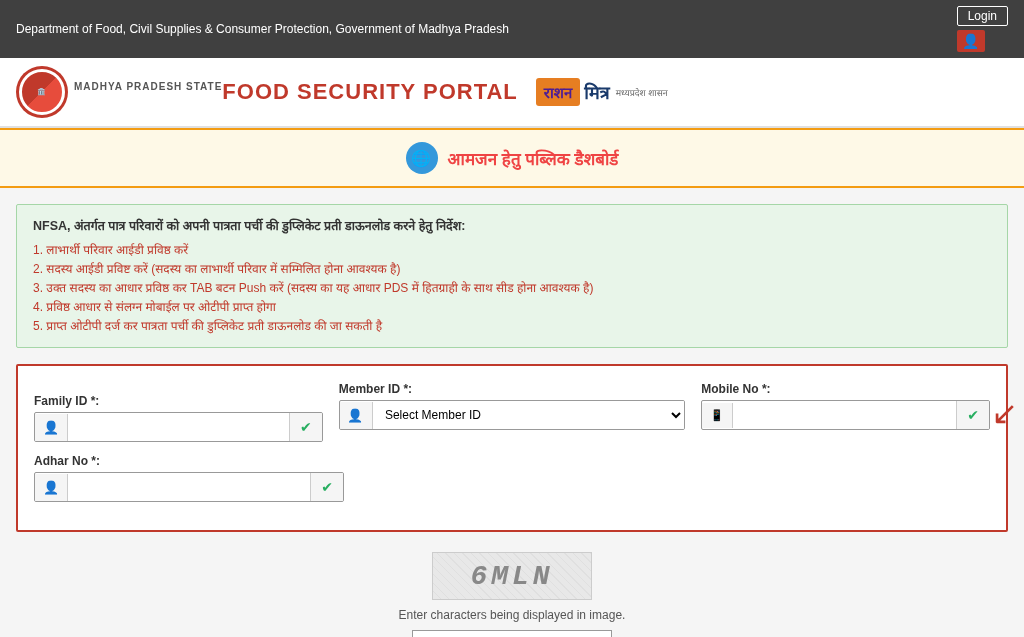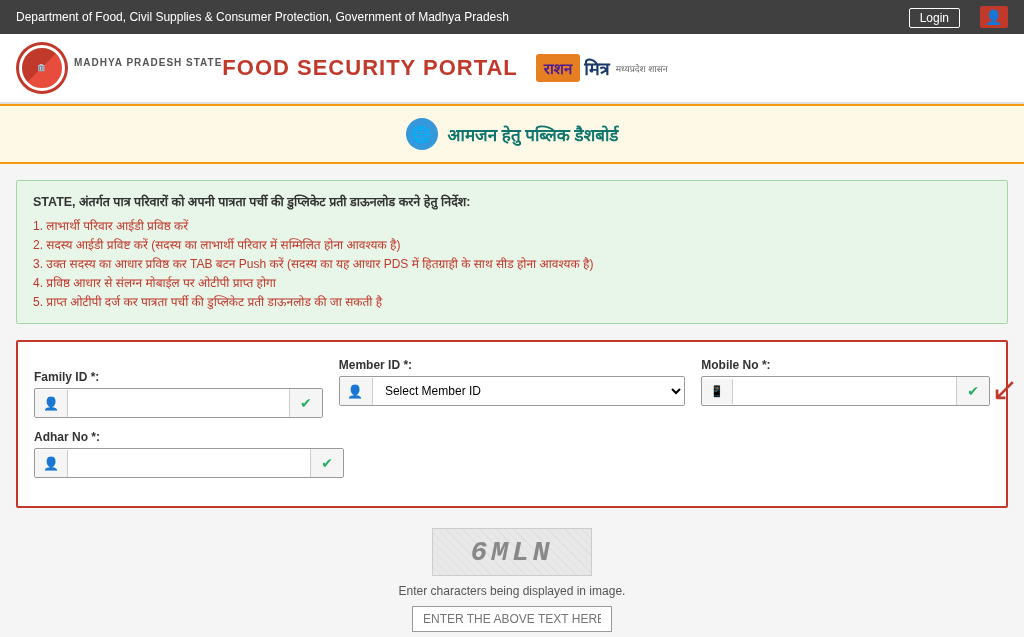--- a/index.html
+++ b/index.html
@@ -10,22 +10,23 @@
       background: #404040;
       color: white;
       padding: 6px 16px;
       font-size: 12px;
       display: flex;
       justify-content: space-between;
       align-items: center;
     }
     .top-bar-right {
       display: flex;
-      align-items: flex-end;
-      gap: 20px;
+      align-items: flex-start;
+      gap: 4px;
+      flex-direction: column;
     }
     .login-btn {
       background: transparent;
       color: white;
       border: 1px solid white;
       padding: 2px 10px;
       cursor: pointer;
       font-size: 12px;
       border-radius: 2px;
     }
@@ -113,21 +114,21 @@
       border-radius: 50%;
       display: flex;
       align-items: center;
       justify-content: center;
       color: white;
       font-size: 16px;
     }
     .banner-text {
       font-size: 17px;
       font-weight: bold;
-      color: #0f766e;
+      color: #ef4444;
     }
 
     
     .main-content {
       padding: 16px;
       background: #f5f5f5;
       min-height: 400px;
     }
 
     
@@ -354,21 +355,21 @@
   </div>
 
   <div class="yellow-banner">
     <div class="banner-icon">🌐</div>
     <span class="banner-text">आमजन हेतु पब्लिक डैशबोर्ड</span>
   </div>
 
   <div class="main-content">
 
     <div class="info-box">
-      <p>STATE, अंतर्गत पात्र परिवारों को अपनी पात्रता पर्ची की डुप्लिकेट प्रती डाऊनलोड करने हेतु निर्देश:</p>
+      <p>NFSA, अंतर्गत पात्र परिवारों को अपनी पात्रता पर्ची की डुप्लिकेट प्रती डाऊनलोड करने हेतु निर्देश:</p>
       <ul class="info-list">
         <li>1. लाभार्थी परिवार आईडी प्रविष्ठ करें</li>
         <li>2. सदस्य आईडी प्रविष्ट करें (सदस्य का लाभार्थी परिवार में सम्मिलित होना आवश्यक है)</li>
         <li>3. उक्त सदस्य का आधार प्रविष्ठ कर TAB बटन Push करें (सदस्य का यह आधार PDS में हितग्राही के साथ सीड होना आवश्यक है)</li>
         <li>4. प्रविष्ठ आधार से संलग्न मोबाईल पर ओटीपी प्राप्त होगा</li>
         <li>5. प्राप्त ओटीपी दर्ज कर पात्रता पर्ची की डुप्लिकेट प्रती डाऊनलोड की जा सकती है</li>
       </ul>
     </div>
 
     <div style="position:relative;display:flex;align-items:center;">

